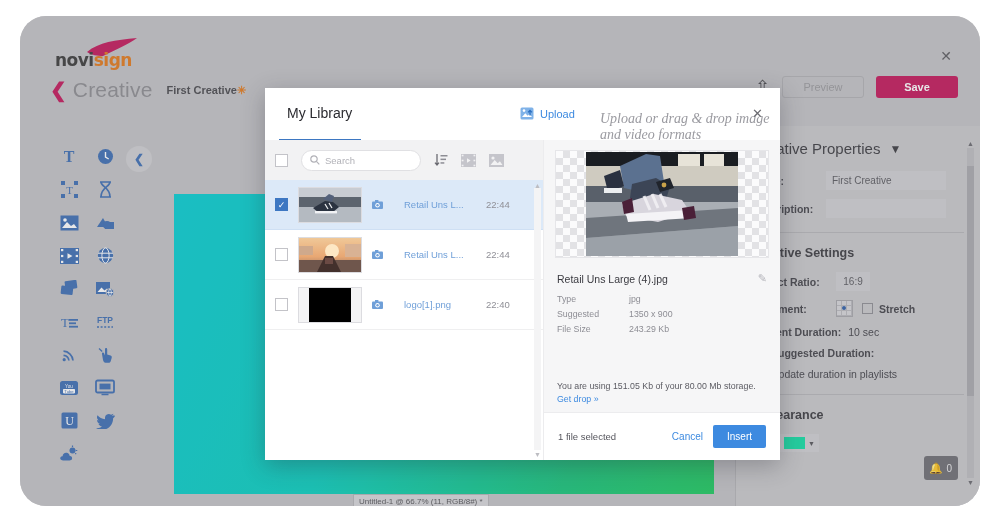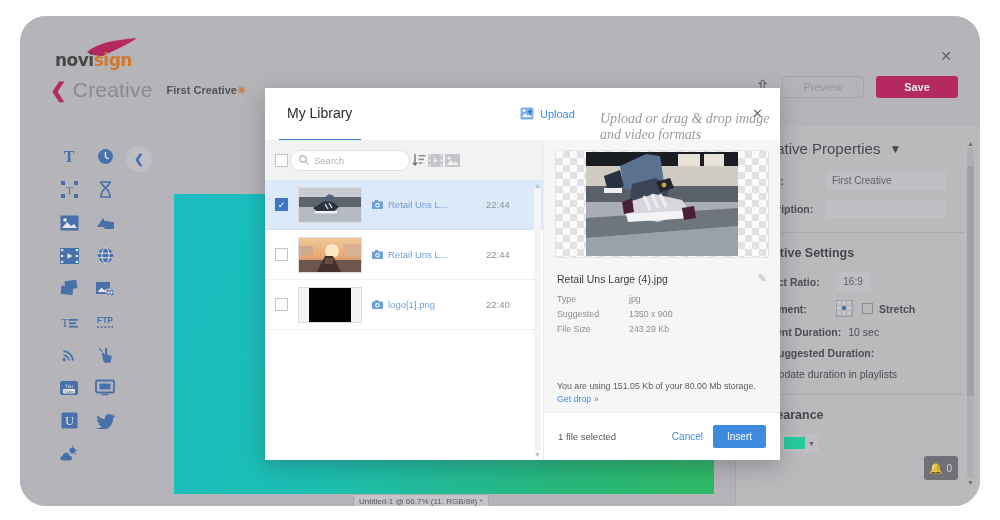--- a/index.html
+++ b/index.html
@@ -121,37 +121,37 @@
   }
   .modal-head { height:52px; position:relative; border-bottom:0; }
   .modal-title { position:absolute; left:22px; top:17px; font-size:14px; color:#2b2b30; }
   .tab-underline { position:absolute; left:14px; top:51px; width:82px; height:2px; background:#3d77c2; }
   .upload-link { position:absolute; left:255px; top:19px; display:flex; align-items:center; gap:6px; color:#3d8ae0; font-size:11px; }
   .upload-hint { position:absolute; left:335px; top:23px; font-size:14px; color:#9a9aa0; font-style:italic;font-family:Liberation Serif, serif; }
   .modal-close { position:absolute; right:17px; top:18px; font-size:13px; color:#6a6a70; }
 
   .modal-body { position:absolute; left:0; top:52px; right:0; bottom:0; display:flex; }
   .list-col { width:278px; background:#fff; position:relative; }
-  .list-toolbar { height:40px; background:#f2f2f3; display:flex; align-items:center; padding:0 10px; gap:2px; }
+  .list-toolbar { height:40px; background:#f2f2f3; display:flex; align-items:center; padding:0 10px; gap:13px; }
   .sqbox { width:13px; height:13px; border:1px solid #c3c3c8; background:#fff; }
   .search-pill {
     width:120px; height:21px; border:1px solid #e0e0e3; border-radius:11px; background:#fff;
     display:flex; align-items:center; gap:5px; padding:0 8px; font-size:9.5px; color:#b2b2b8;
   }
   .tb-ico { color:#c2c2c8; display:flex; align-items:center; }
   .row {
     height:50px; display:flex; align-items:center; padding:0 10px; gap:10px;
     border-bottom:1px solid #efeff0; background:#fcfcfc;
   }
   .row.sel { background:#dce9f8; border-bottom:1px solid #cfe0f4; }
   .row.plain { background:#fff; }
   .cbox { width:13px; height:13px; border:1px solid #c3c3c8; background:#fff; flex:0 0 auto; }
   .cbox.on { background:#3d77c2; border-color:#3d77c2; color:#fff; display:flex; align-items:center; justify-content:center; font-size:9px; }
   .thumb-img { width:64px; height:36px; border:1px solid #dcdce0; background:#fff; flex:0 0 auto; overflow:hidden; }
-  .fname { display:flex; align-items:center; gap:5px; font-size:9.5px; color:#6f9fd8; width:104px; white-space:nowrap; overflow:hidden; }
+  .fname { display:flex; align-items:center; gap:21px; font-size:9.5px; color:#6f9fd8; width:104px; white-space:nowrap; overflow:hidden; }
   .ftime { font-size:9.5px; color:#8f8f96; }
   .list-scroll { position:absolute; right:2px; top:42px; bottom:2px; width:7px; }
   .list-scroll .tr { position:absolute; left:0; right:0; top:6px; bottom:8px; background:#f4f4f5; }
   .list-scroll .ar { position:absolute; left:0; right:0; font-size:7px; color:#bdbdc2; text-align:center; }
 
   .detail-col { flex:1; background:#f6f6f7; border-left:1px solid #ececee; position:relative; }
   .preview-box {
     margin:10px 11px 0 11px; height:108px; border:1px solid #e6e6e9;
     background-image:
       linear-gradient(45deg, #e2e2e5 25%, transparent 25%, transparent 75%, #e2e2e5 75%),

